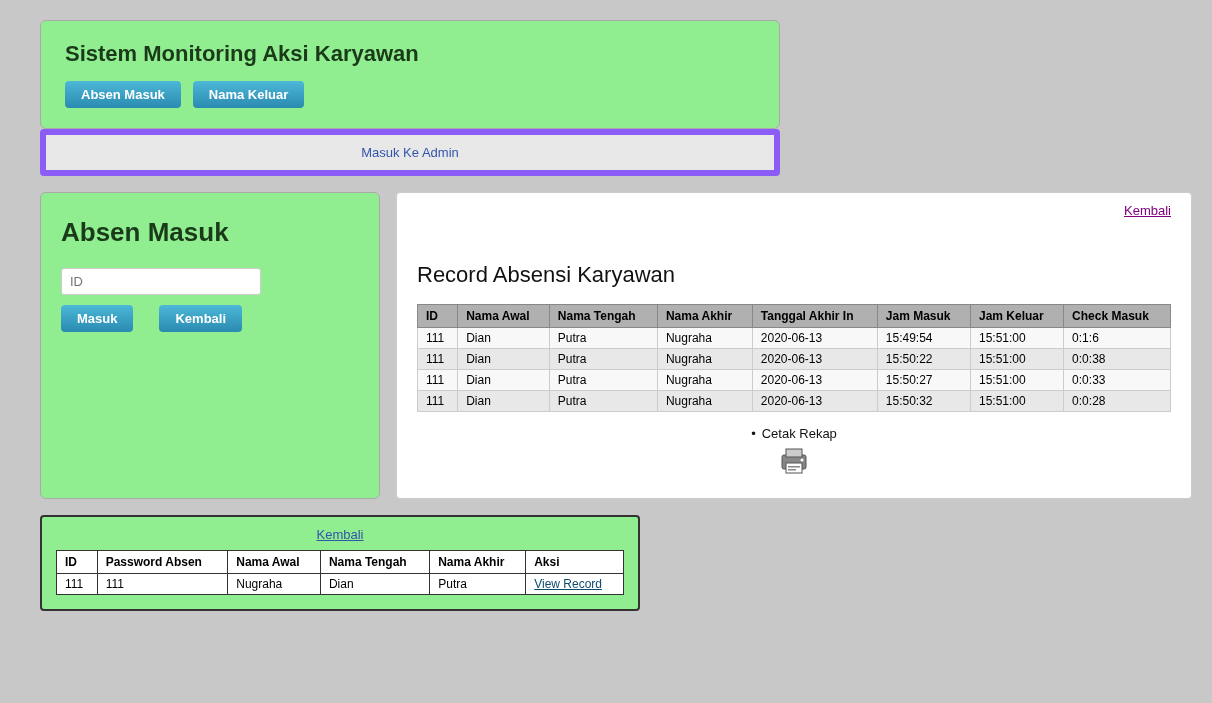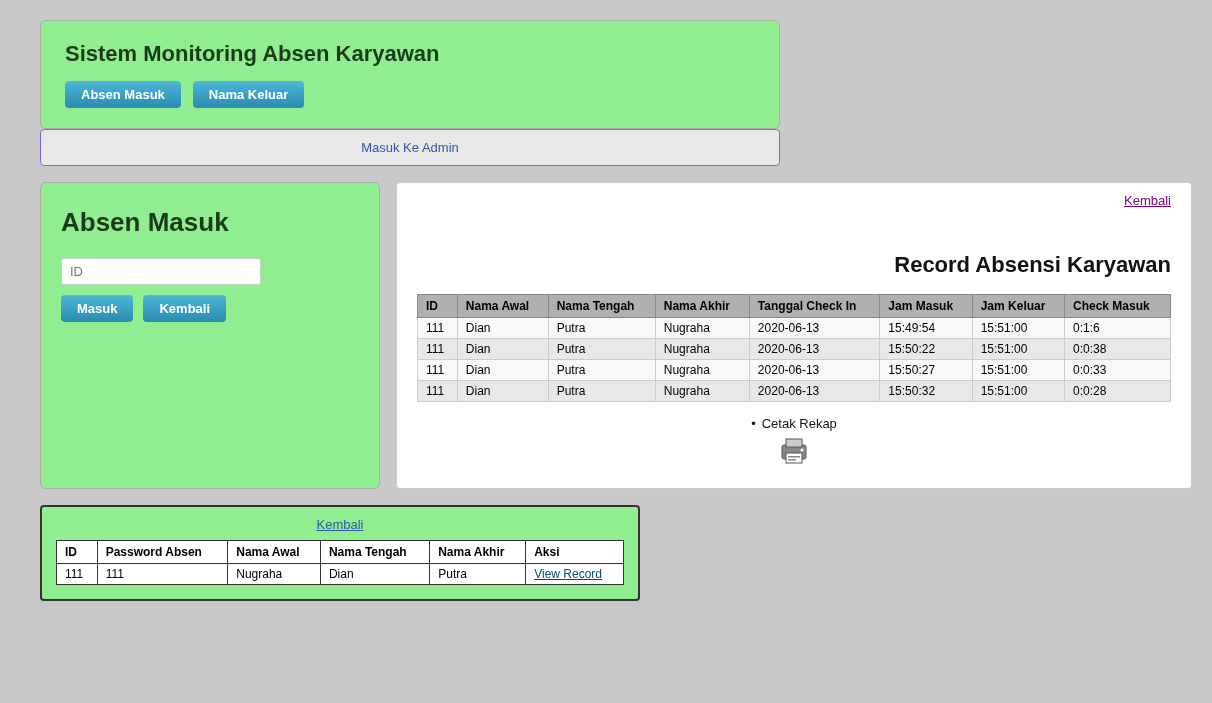--- a/index.html
+++ b/index.html
@@ -38,21 +38,21 @@
       border-radius: 4px;
       padding: 6px 16px;
       cursor: pointer;
       font-size: 13px;
       font-weight: bold;
     }
 
     
     .link-bar {
       background-color: #e8e8e8;
-      border: 1px solid #8b5cf6;
+      border: 6px solid #8b5cf6;
       border-radius: 4px;
       width: 740px;
       margin: 0 auto 0 20px;
       padding: 10px;
       text-align: center;
     }
     .link-bar a {
       color: #3355aa;
       text-decoration: none;
       font-size: 13px;
@@ -85,44 +85,44 @@
       width: 200px;
       padding: 5px 8px;
       margin-bottom: 10px;
       border: 1px solid #ccc;
       border-radius: 3px;
       font-size: 13px;
       display: block;
     }
     .login-buttons {
       display: flex;
-      gap: 10px;
+      gap: 26px;
     }
 
     
     .record-panel {
       background-color: #fff;
       border: 1px solid #ccc;
       border-radius: 4px;
       padding: 10px 20px 20px 20px;
       flex: 1;
     }
     .record-panel .kembali-link {
       text-align: right;
       margin-bottom: 4px;
     }
     .record-panel .kembali-link a {
       color: purple;
       text-decoration: underline;
       font-size: 13px;
     }
     .record-panel h2 {
-      text-align: right;
+      text-align: left;
       font-size: 22px;
-      font-weight: bold;
+      font-weight: normal;
       margin-bottom: 16px;
       color: #111;
       margin-top: 44px;
     }
 
     
     .record-table {
       width: 100%;
       border-collapse: collapse;
       font-size: 12px;
@@ -200,21 +200,21 @@
     }
     .admin-table a {
       color: #0c4a6e;
       text-decoration: underline;
     }
   </style>
 </head>
 <body>
 
 <div class="top-card">
-  <h1>Sistem Monitoring Absen Karyawan</h1>
+  <h1>Sistem Monitoring Aksi Karyawan</h1>
   <div class="top-card-buttons">
     <button class="btn-teal">Absen Masuk</button>
     <button class="btn-teal">Nama Keluar</button>
   </div>
 </div>
 
 <div class="link-bar">
   <a href="#">Masuk Ke Admin</a>
 </div>
 
@@ -235,21 +235,21 @@
     </div>
     <h2>Record Absensi Karyawan</h2>
 
     <table class="record-table">
       <thead>
         <tr>
           <th>ID</th>
           <th>Nama Awal</th>
           <th>Nama Tengah</th>
           <th>Nama Akhir</th>
-          <th>Tanggal Check In</th>
+          <th>Tanggal Akhir In</th>
           <th>Jam Masuk</th>
           <th>Jam Keluar</th>
           <th>Check Masuk</th>
         </tr>
       </thead>
       <tbody id="record-table-body">
       <tr>
             <td>111</td>
             <td>Dian</td>
             <td>Putra</td>

